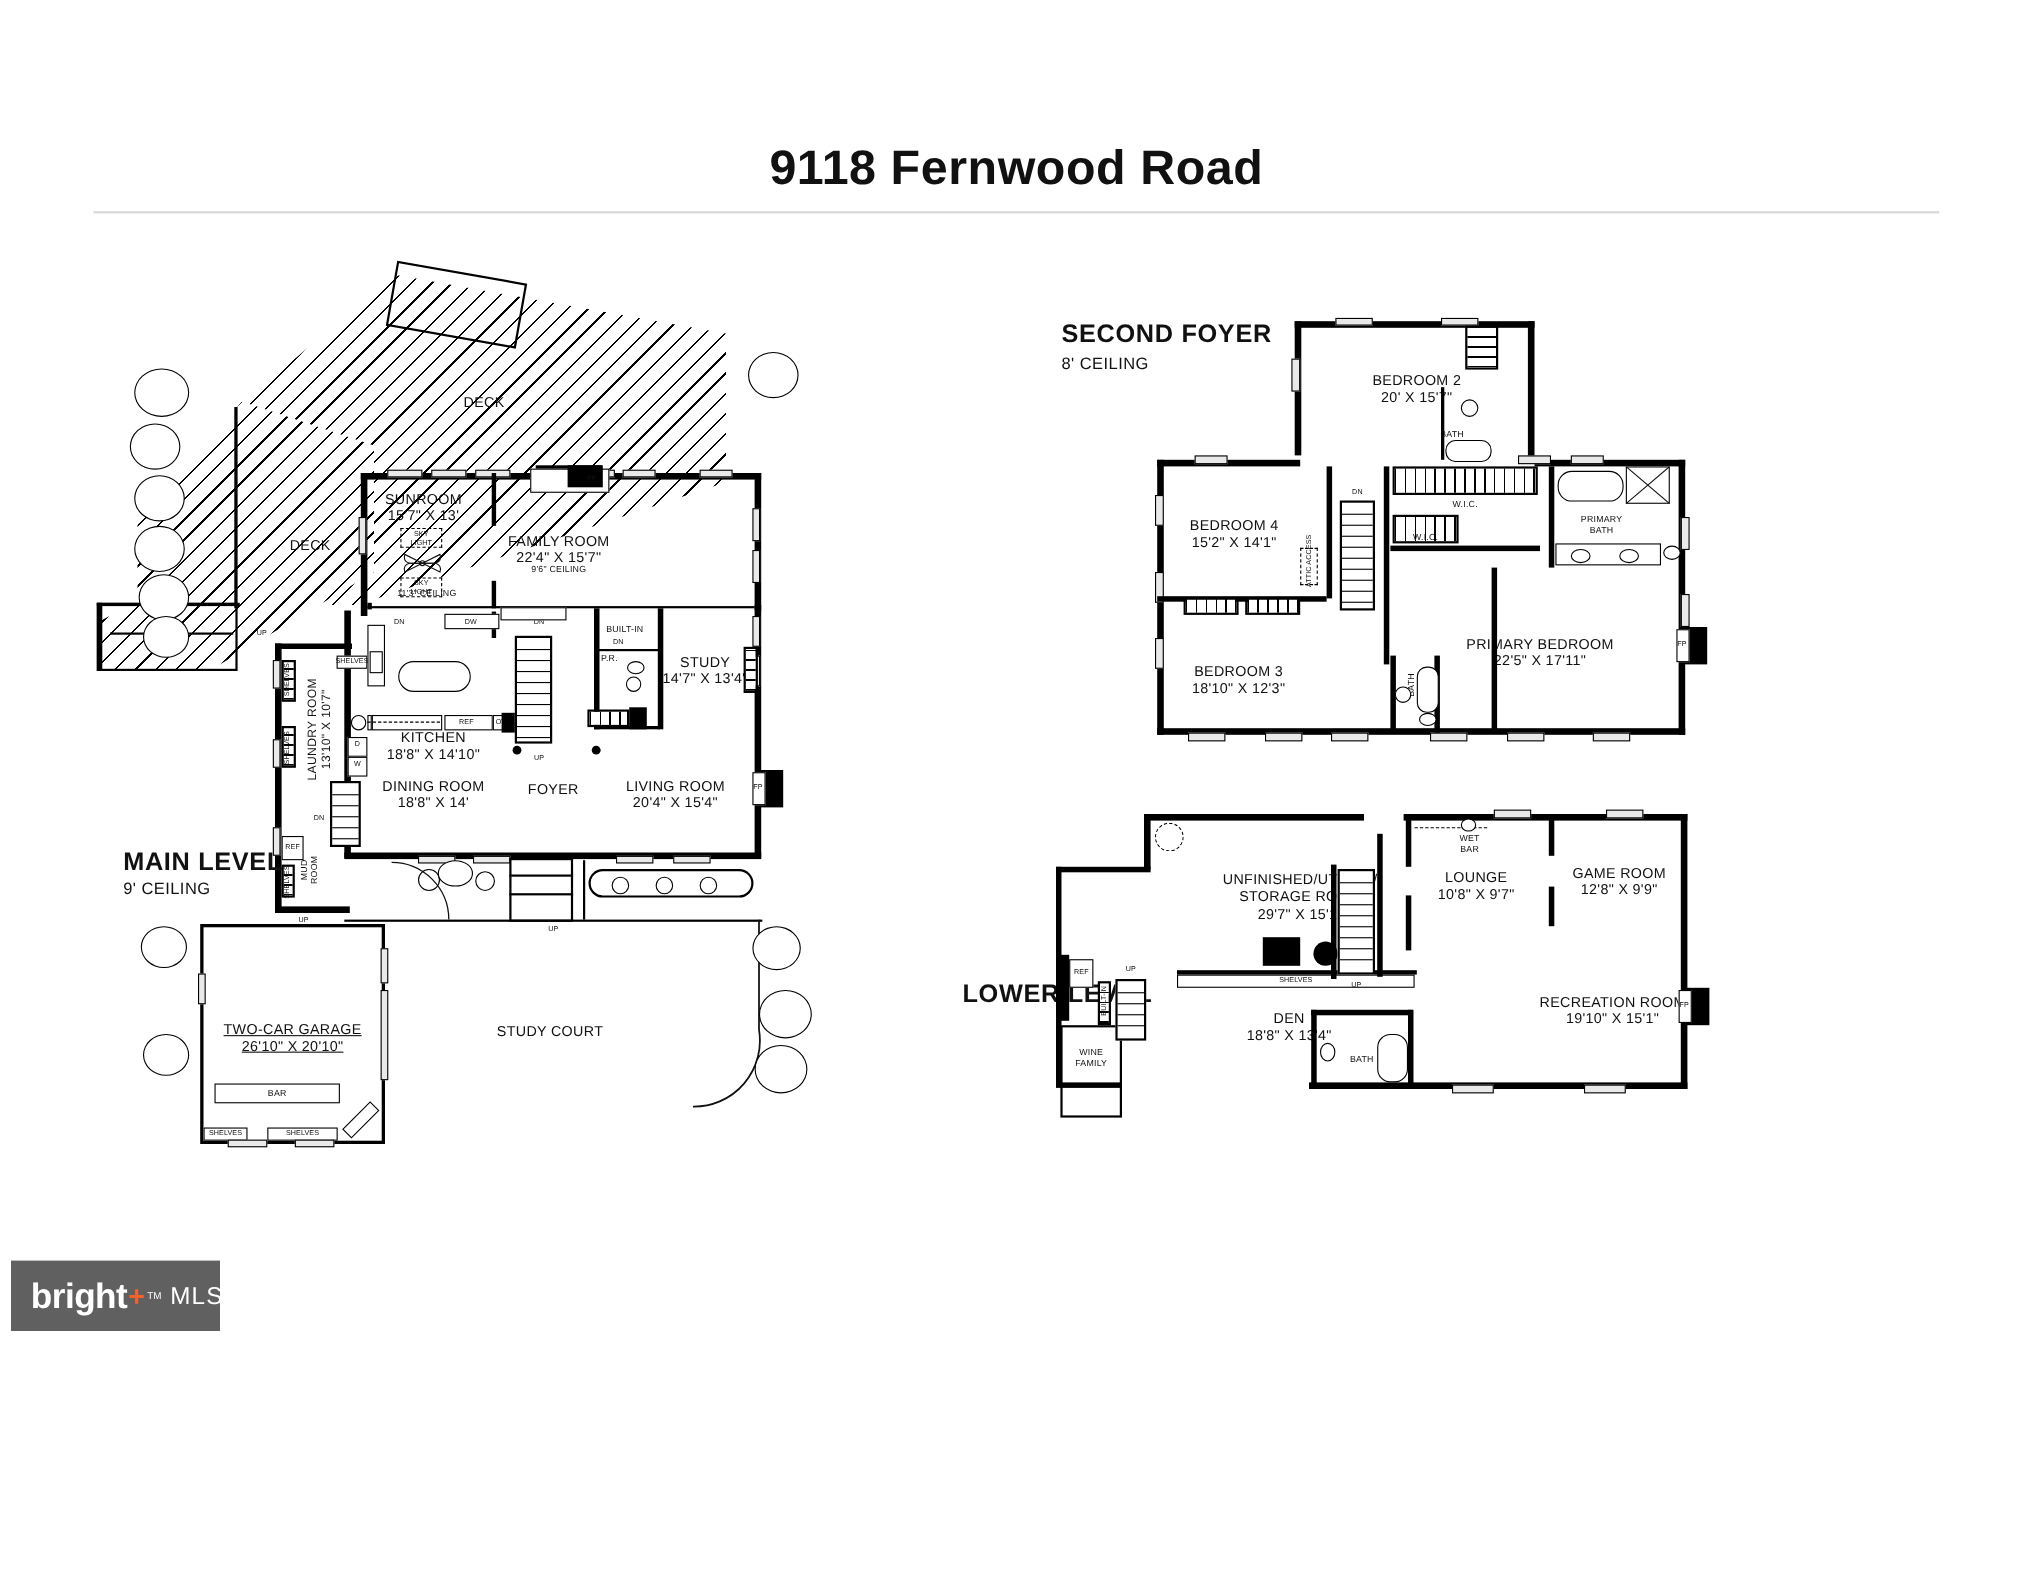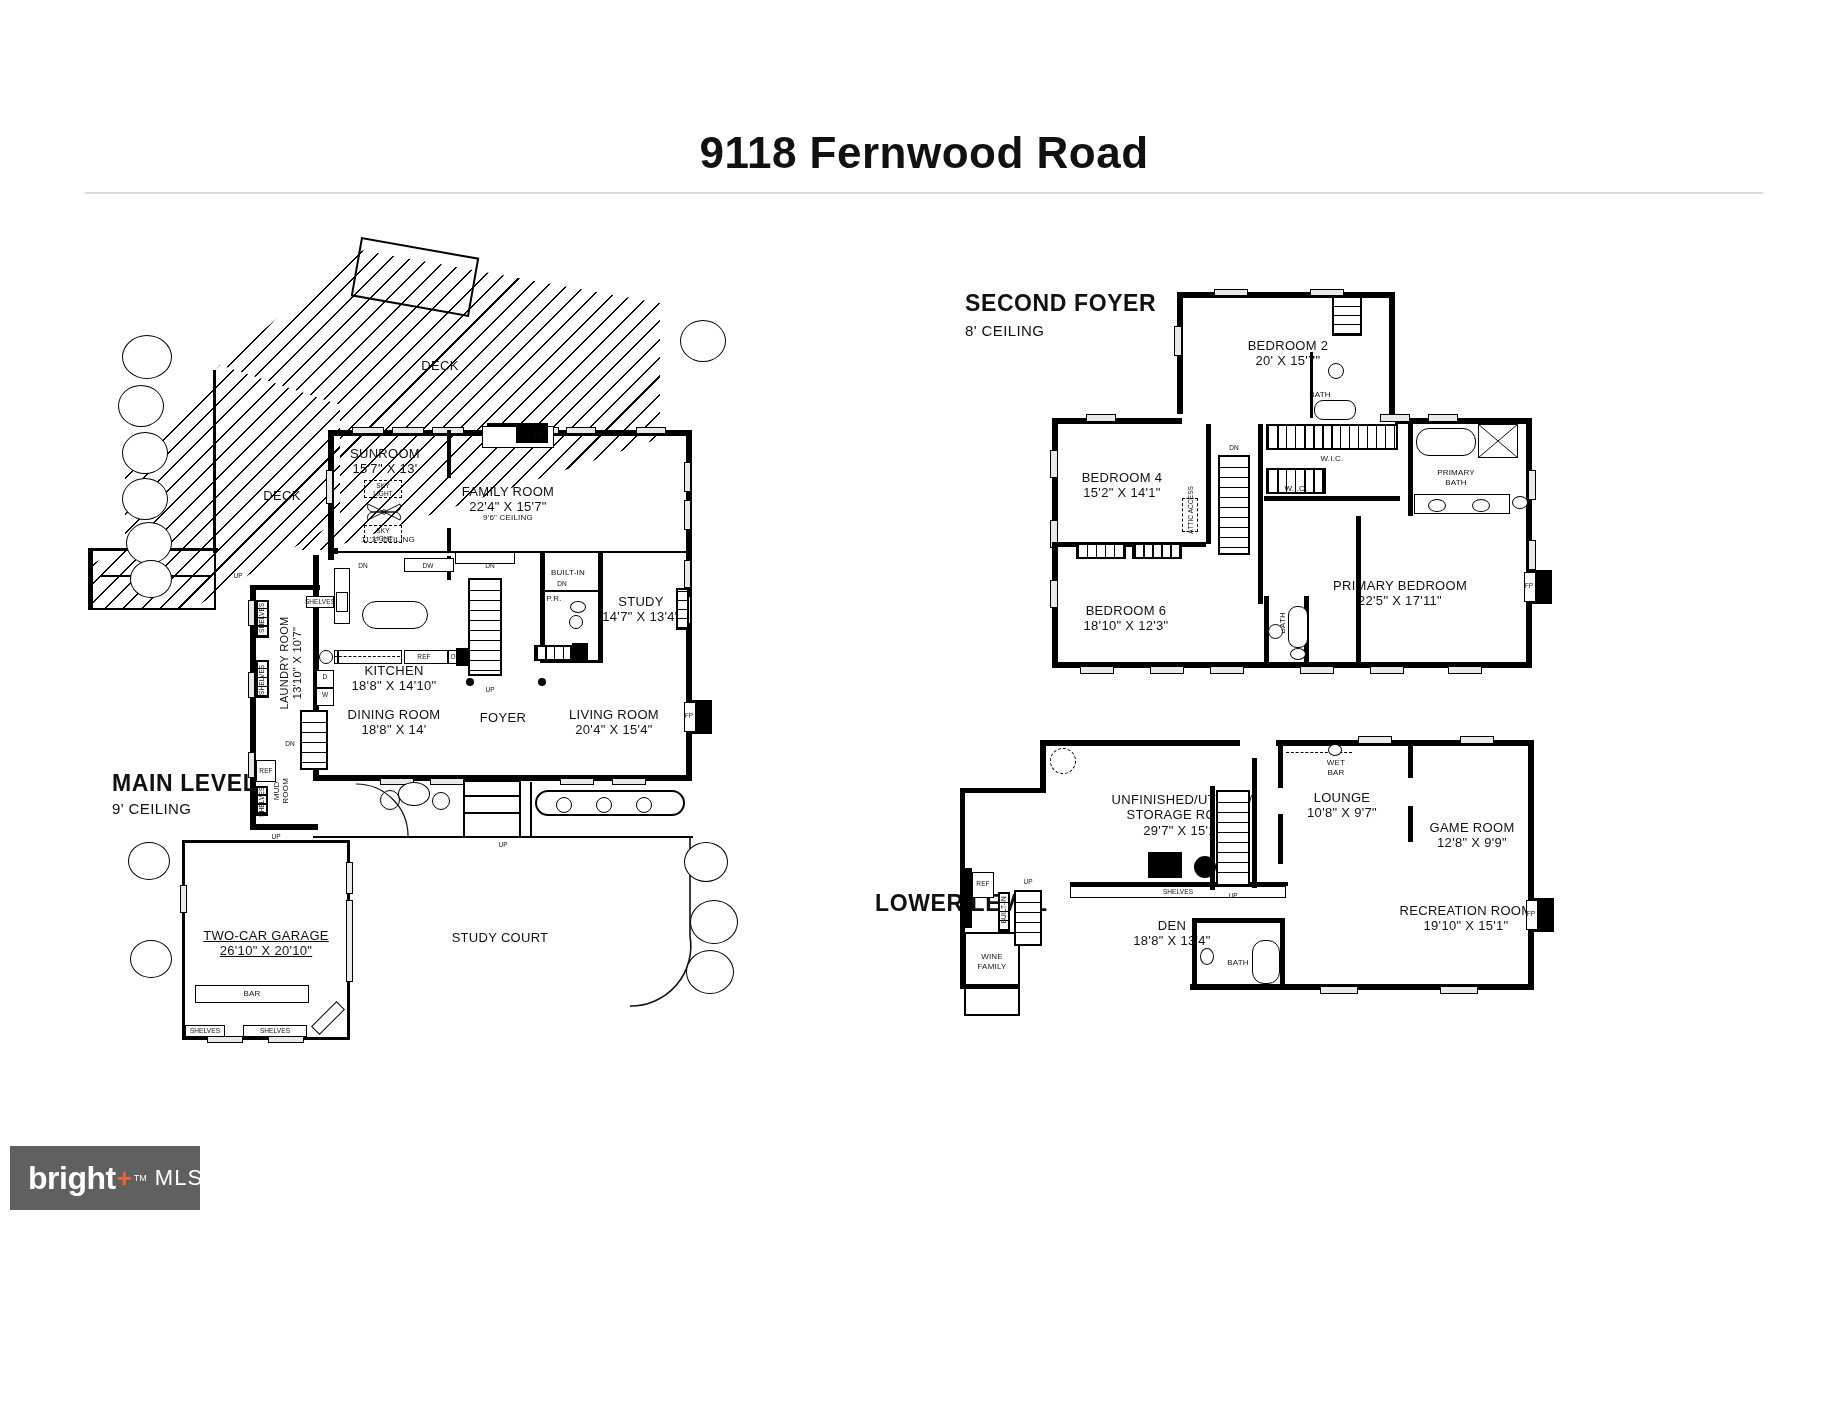--- a/index.html
+++ b/index.html
@@ -365,21 +365,21 @@
     <b>BEDROOM 4</b>
     <b class="dim">15'2" X 14'1"</b>
   </div>
   <div class="dashbox" style="left:282px;top:498px;width:16px;height:34px;"></div>
   <div class="lbl xs rot90" style="left:291px;top:506px;">ATTIC ACCESS</div>
   <div class="w" style="left:152px;top:542px;width:154px;height:5px;"></div>
   <div class="closet" style="left:176px;top:543px;width:50px;height:16px;"></div>
   <div class="closet" style="left:232px;top:543px;width:50px;height:16px;"></div>
 
   <div class="lbl rm" style="left:226px;top:603px;">
-    <b>BEDROOM 6</b>
+    <b>BEDROOM 3</b>
     <b class="dim">18'10" X 12'3"</b>
   </div>
 
   <div class="w" style="left:306px;top:424px;width:5px;height:120px;"></div>
   <div class="w" style="left:358px;top:424px;width:5px;height:180px;"></div>
   <div class="stair" style="left:318px;top:455px;width:32px;height:100px;">
     <i style="top:10px"></i>
       <i style="top:20px"></i>
       <i style="top:30px"></i>
       <i style="top:40px"></i>
@@ -493,21 +493,21 @@
   <div class="fixoval" style="left:428px;top:44px;width:12px;height:10px;"></div>
   <div class="lbl rm" style="left:442px;top:90px;">
     <b>LOUNGE</b>
     <b class="dim">10'8" X 9'7"</b>
   </div>
   <div class="w" style="left:378px;top:42px;width:5px;height:46px;"></div>
   <div class="w" style="left:378px;top:114px;width:5px;height:50px;"></div>
   <div class="w" style="left:508px;top:42px;width:5px;height:36px;"></div>
   <div class="w" style="left:508px;top:106px;width:5px;height:36px;"></div>
 
-  <div class="lbl rm" style="left:572px;top:86px;margin-top:34px;">
+  <div class="lbl rm" style="left:572px;top:86px;">
     <b>GAME ROOM</b>
     <b class="dim">12'8" X 9'9"</b>
   </div>
   <div class="win" style="left:458px;top:36px;width:34px;height:8px;"></div>
   <div class="win" style="left:560px;top:36px;width:34px;height:8px;"></div>
 
   <div class="lbl rm" style="left:566px;top:203px;">
     <b>RECREATION ROOM</b>
     <b class="dim">19'10" X 15'1"</b>
   </div>

